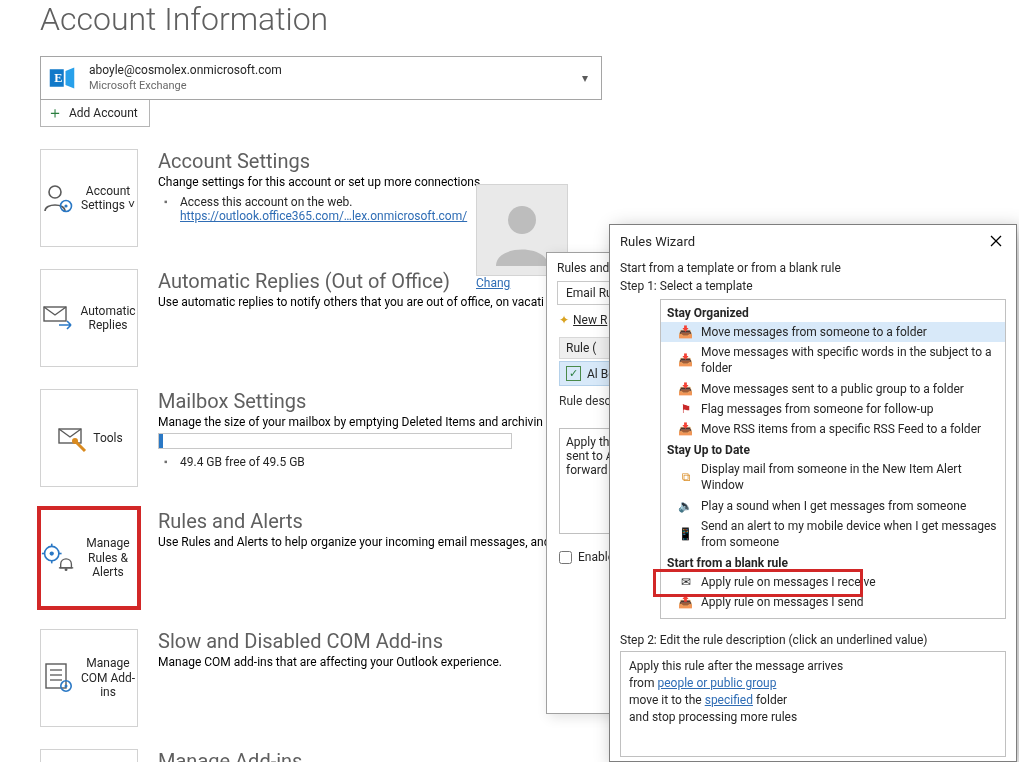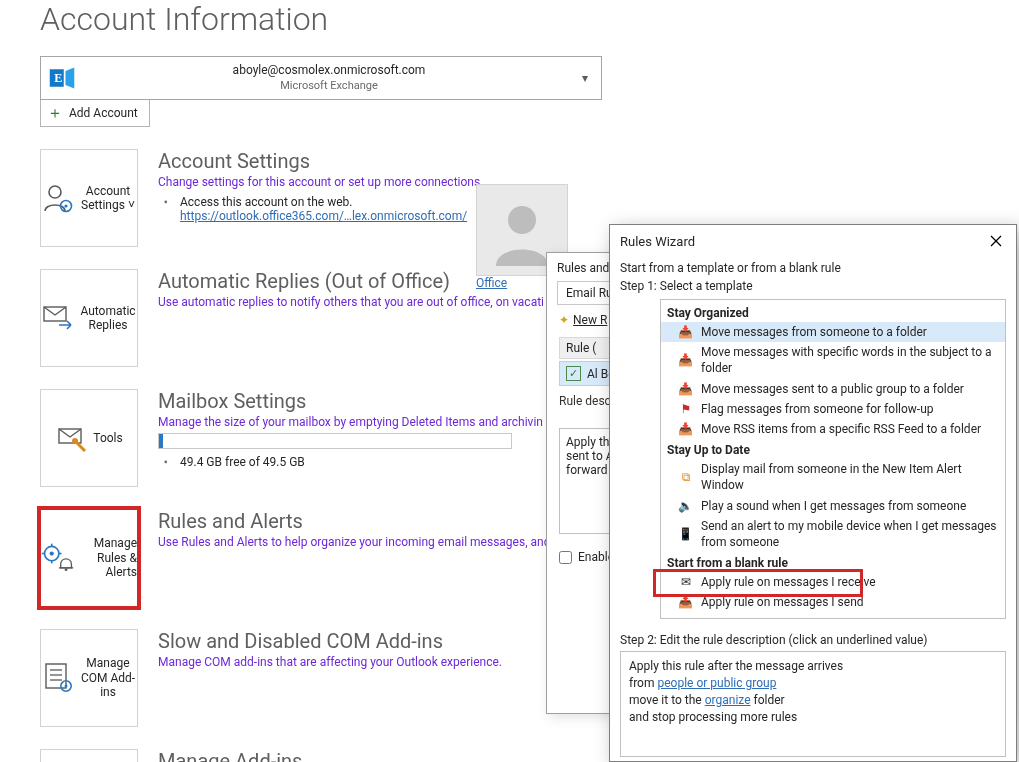--- a/index.html
+++ b/index.html
@@ -42,21 +42,20 @@
     width: 42px;
     height: 42px;
     display:flex;
     align-items:center;
     justify-content:center;
   }
   .account-text {
     flex: 1;
     line-height: 1.35;
     padding-left: 6px;
-    text-align: center;
   }
   .account-caret {
     width: 32px;
     text-align: center;
     font-size: 12px;
     color: #5b5b5b;
   }
 
   .add-account {
     display:flex;
@@ -89,28 +88,27 @@
     background:#fff;
     display:flex;flex-direction:row;align-items:center;justify-content:center;
     gap:4px;
     text-align:center;
     font-size:12px;
     line-height:1.2;
   }
   .tile.red-hi{
     outline:4px solid #d22727;
     outline-offset:-1px;
-    text-align:right;
   }
   .tile-icon{width:34px;height:34px;display:flex;align-items:center;justify-content:center;}
   .tile-label{font-size:12px;color:#262626;}
 
   .section-body{flex:1;}
   .section-heading{font-size:20px;color:#5f5f5f;font-weight:400;margin:0 0 2px 0;}
-  .section-desc{color:#6d28d9;}
+  .section-desc{color:#000000;}
   .bullet-list{margin:6px 0 0 22px;padding:0;list-style:none;}
   .bullet-list li{position:relative;margin-bottom:4px;}
   .bullet-list li::before{content:"▪";position:absolute;left:-16px;color:#707070;font-size:10px;top:1px;}
 
   .storage-bar{width:352px;height:14px;border:1px solid #c8c8c8;background:#fff;margin-top:4px;overflow:hidden;}
   .storage-fill{height:100%;width:1%;background:#2a78c5;}
 
   
   .profile-card{
     position:absolute;left:476px;top:184px;width:100px;
@@ -245,21 +243,21 @@
     <span>Add Account</span>
   </div>
 
   <div class="profile-card">
     <div class="profile-pic-frame">
       <svg width="72" height="72" viewBox="0 0 72 72">
         <circle cx="36" cy="26" r="14" fill="#bdbdbd"></circle>
         <path d="M10 72 C10 50 62 50 62 72 Z" fill="#bdbdbd"></path>
       </svg>
     </div>
-    <a href="#" class="link-below">Office</a>
+    <a href="#" class="link-below">Chang</a>
   </div>
 
   <div class="section-row">
     <div class="tile">
       <div class="tile-icon">
         <svg width="34" height="34" viewBox="0 0 34 34">
           <circle cx="14" cy="11" r="6" fill="none" stroke="#5a5a5a" stroke-width="1.6"></circle>
           <path d="M4 30 C4 22 24 22 24 30" fill="none" stroke="#5a5a5a" stroke-width="1.6"></path>
           <circle cx="25" cy="25" r="5.5" fill="none" stroke="#2a78c5" stroke-width="1.6"></circle>
           <circle cx="25" cy="25" r="1.6" fill="#2a78c5"></circle>
@@ -464,21 +462,21 @@
       </div>
     </div>
 
     <div class="wiz-step2label">Step 2: Edit the rule description (click an underlined value)</div>
     <div class="wiz-descbox">
       <div>Apply this rule after the message arrives</div>
       <div>
         <span>from </span><a href="#">people or public group</a>
       </div>
       <div>
-        <span>move it to the </span><a href="#">organize</a><span> folder</span>
+        <span>move it to the </span><a href="#">specified</a><span> folder</span>
       </div>
       <div>  and stop processing more rules</div>
     </div>
   </div>
 
   <div class="wiz-buttons">
     <div class="wiz-btn">Cancel</div>
     <div class="wiz-btn disabled">&lt; Back</div>
     <div class="wiz-btn primary">Next &gt;</div>
     <div class="wiz-btn">Finish</div>

